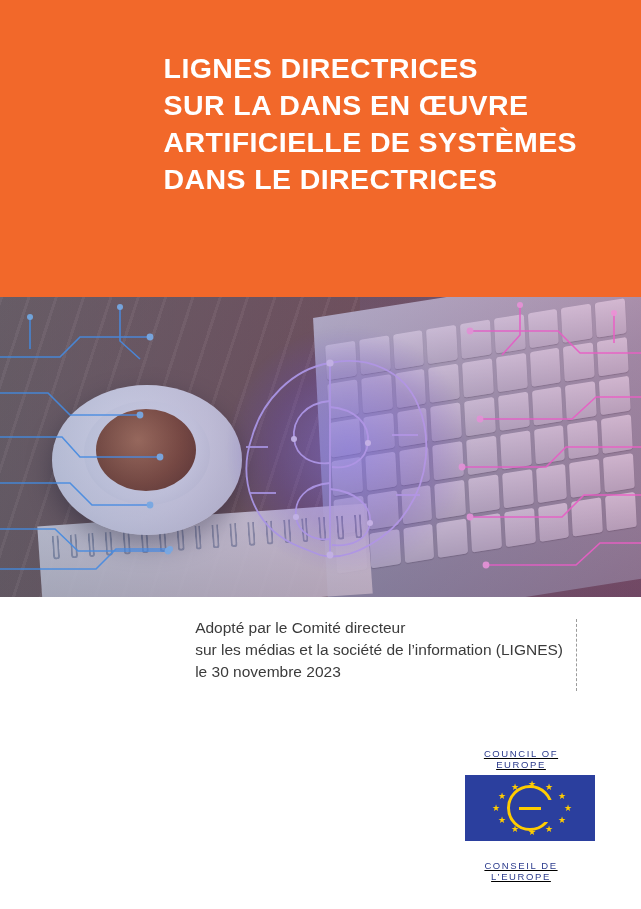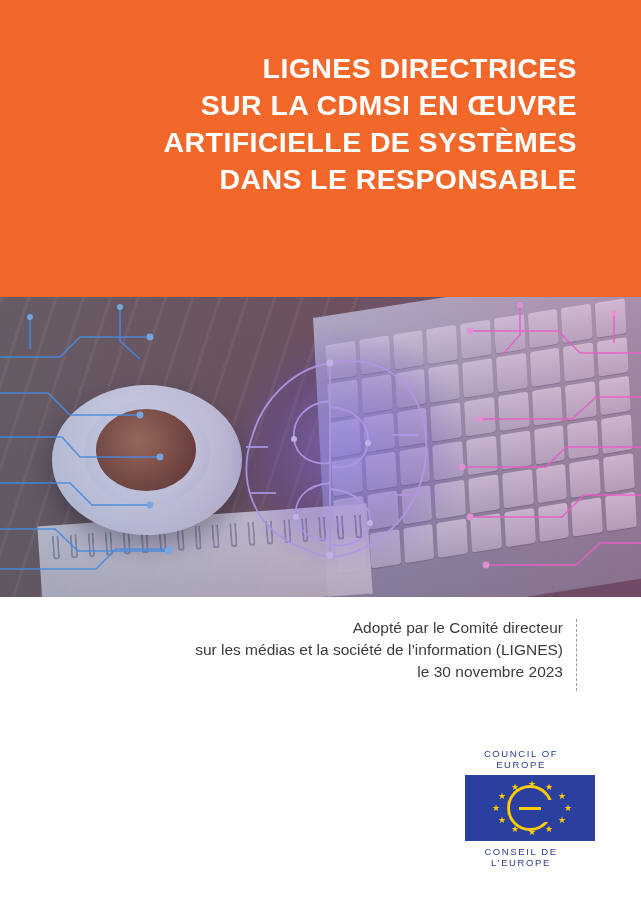--- a/index.html
+++ b/index.html
@@ -30,21 +30,21 @@
     top: 0;
     width: 641px;
     height: 297px;
     background: #f2682a;
     box-sizing: border-box;
   }
   .title-block {
     position: absolute;
     right: 64px;
     top: 50px;
-    text-align: right;
+    text-align: left;
   }
   .title-line {
     color: #ffffff;
     font-weight: bold;
     font-size: 28.5px;
     letter-spacing: 0.4px;
     line-height: 37px;
     white-space: nowrap;
   }
 
@@ -167,50 +167,50 @@
     position: absolute;
     inset: 0;
     background: linear-gradient(90deg, rgba(30,60,140,0.28) 0%, rgba(80,50,150,0.25) 45%, rgba(180,60,150,0.25) 100%);
   }
 
   
   .adoption {
     position: absolute;
     right: 78px;
     top: 617px;
-    text-align: right;
     color: #3b3b3b;
     font-size: 15.5px;
     line-height: 22px;
   }
   .adoption .rule {
     position: absolute;
     right: -14px;
     top: 2px;
     width: 1px;
     height: 72px;
     border-right: 1px dashed #9b9b9b;
   }
 
   
   .coe-logo {
     position: absolute;
     left: 465px;
     top: 748px;
     width: 112px;
     text-align: center;
+    text-decoration: underline;
   }
   .coe-top, .coe-bottom {
     color: #2a3a8c;
     font-size: 9.5px;
     letter-spacing: 1.6px;
     font-weight: normal;
   }
   .coe-top { margin-bottom: 5px; }
-  .coe-bottom { margin-top: 5px; }
+  .coe-bottom { margin-top: 19px; }
   .coe-flag {
     width: 130px;
     height: 66px;
     background: #2b3f9e;
     position: relative;
     overflow: hidden;
   }
   .coe-e {
     position: absolute;
     left: 50%;
@@ -251,23 +251,23 @@
   }
 </style>
 </head>
 <body>
 
 <div class="page">
 
   <div class="title-band">
     <div class="title-block">
       <div class="title-line">LIGNES DIRECTRICES</div>
-      <div class="title-line">SUR LA CDMSI EN ŒUVRE</div>
+      <div class="title-line">SUR LA DANS EN ŒUVRE</div>
       <div class="title-line">ARTIFICIELLE DE SYSTÈMES</div>
-      <div class="title-line">DANS LE RESPONSABLE</div>
+      <div class="title-line">DANS LE DIRECTRICES</div>
     </div>
   </div>
 
   <div class="cover-image">
     <div class="photo-bg"></div>
     <div class="wood"></div>
     <div class="laptop"></div>
     <div class="keys">
       <i></i>
         <i></i>

